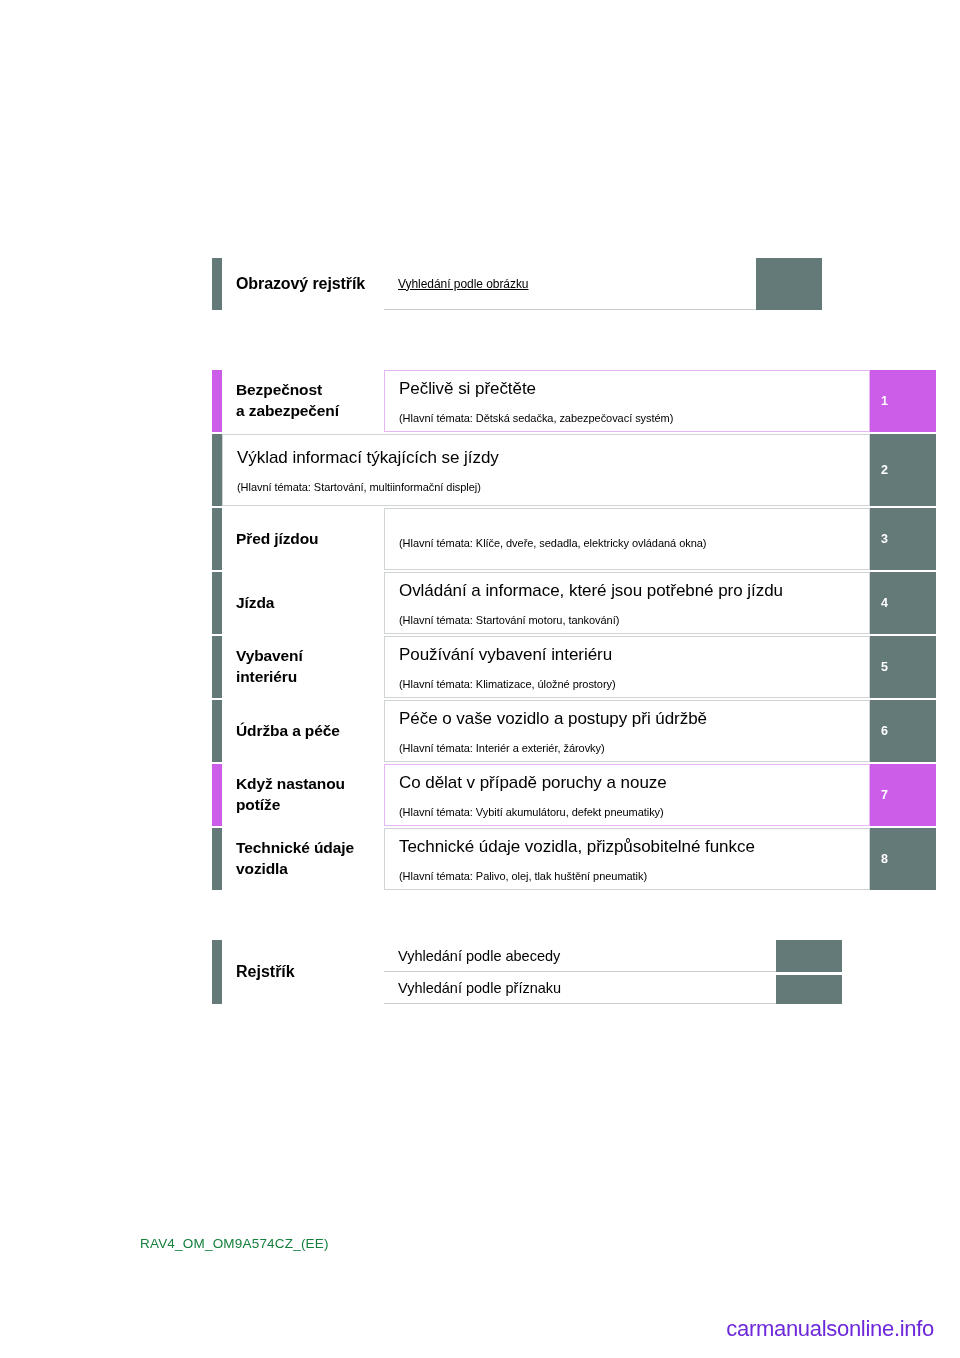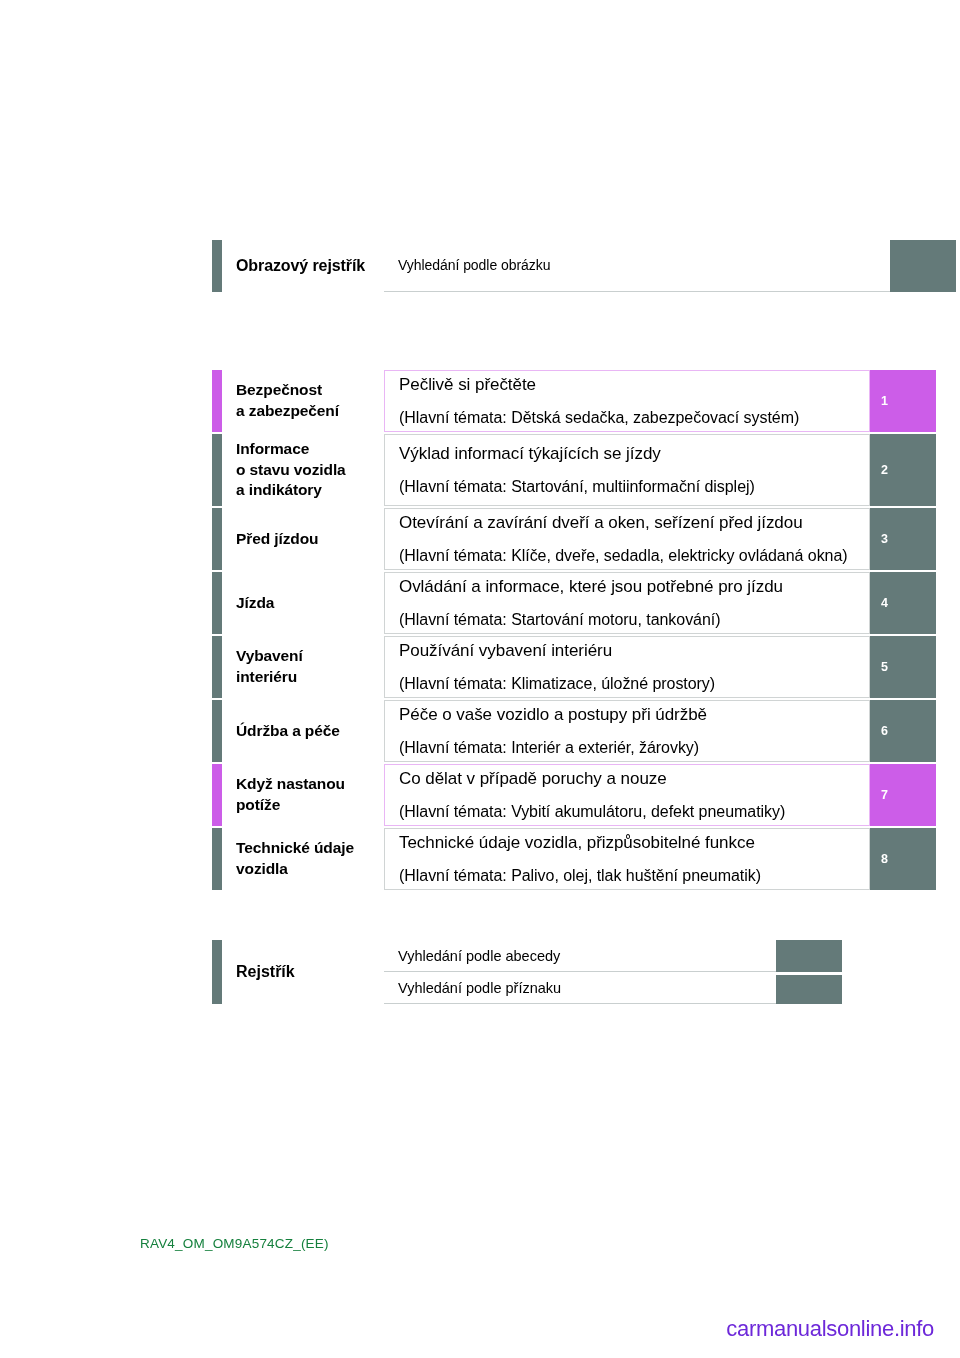--- a/index.html
+++ b/index.html
@@ -59,21 +59,21 @@
     justify-content: center;
   }
   .desc-cell.purple-border { border-color: #e9b6f5; }
 
   .desc-main {
     font-size: 17px;
     line-height: 1.5;
     letter-spacing: -0.05px;
   }
   .desc-sub {
-    font-size: 16px;
+    font-size: 11px;
     line-height: 1.5;
     letter-spacing: -0.05px;
     margin-top: 9px;
   }
 
   .num-cell {
     flex: 0 0 66px;
     background: #647a79;
     color: #ffffff;
     font-size: 12.5px;
@@ -82,34 +82,34 @@
     align-items: center;
     padding-left: 11px;
     box-sizing: border-box;
   }
   .num-cell.purple { background: #cc5de8; }
 
   
   #top-block {
     position: absolute;
     left: 212px;
-    top: 240px;
-    width: 744px;
+    top: 258px;
+    width: 610px;
   }
   #top-block .row { height: 52px; }
   #top-block .label-cell { font-size: 16px; }
   #top-block .desc-cell {
     justify-content: center;
     padding-top: 0; padding-bottom: 0;
     border-top: none;
     border-left: none;
     border-right: none;
     border-bottom: 1px solid #c9cfcf;
   }
-  #top-block .desc-main { font-size: 14px; }
+  #top-block .desc-main { font-size: 12px; text-decoration: underline; }
   #top-block .num-cell { background: #647a79; }
 
   
   #chapters {
     position: absolute;
     left: 212px;
     top: 370px;
     width: 724px;
   }
   #chapters .chapter-row { margin-bottom: 2px; }
@@ -201,43 +201,35 @@
       </div>
       <div class="desc-cell purple-border">
         <div class="desc-main">Pečlivě si přečtěte</div>
         <div class="desc-sub">(Hlavní témata: Dětská sedačka, zabezpečovací systém)</div>
       </div>
       <div class="num-cell purple">1</div>
     </div>
 
     <div class="row chapter-row h4" style="height:72px">
       <div class="accent-bar"></div>
-      <div class="label-cell">
-        <div>
-          <div>Informace</div>
-          <div>o stavu vozidla</div>
-          <div>a indikátory</div>
-        </div>
-      </div>
       <div class="desc-cell">
         <div class="desc-main">Výklad informací týkajících se jízdy</div>
         <div class="desc-sub">(Hlavní témata: Startování, multiinformační displej)</div>
       </div>
       <div class="num-cell">2</div>
     </div>
 
     <div class="row chapter-row h3">
       <div class="accent-bar"></div>
       <div class="label-cell">
         <div>
           <div>Před jízdou</div>
         </div>
       </div>
       <div class="desc-cell">
-        <div class="desc-main">Otevírání a zavírání dveří a oken, seřízení před jízdou</div>
         <div class="desc-sub">(Hlavní témata: Klíče, dveře, sedadla, elektricky ovládaná okna)</div>
       </div>
       <div class="num-cell">3</div>
     </div>
 
     <div class="row chapter-row h3">
       <div class="accent-bar"></div>
       <div class="label-cell">
         <div>
           <div>Jízda</div>

